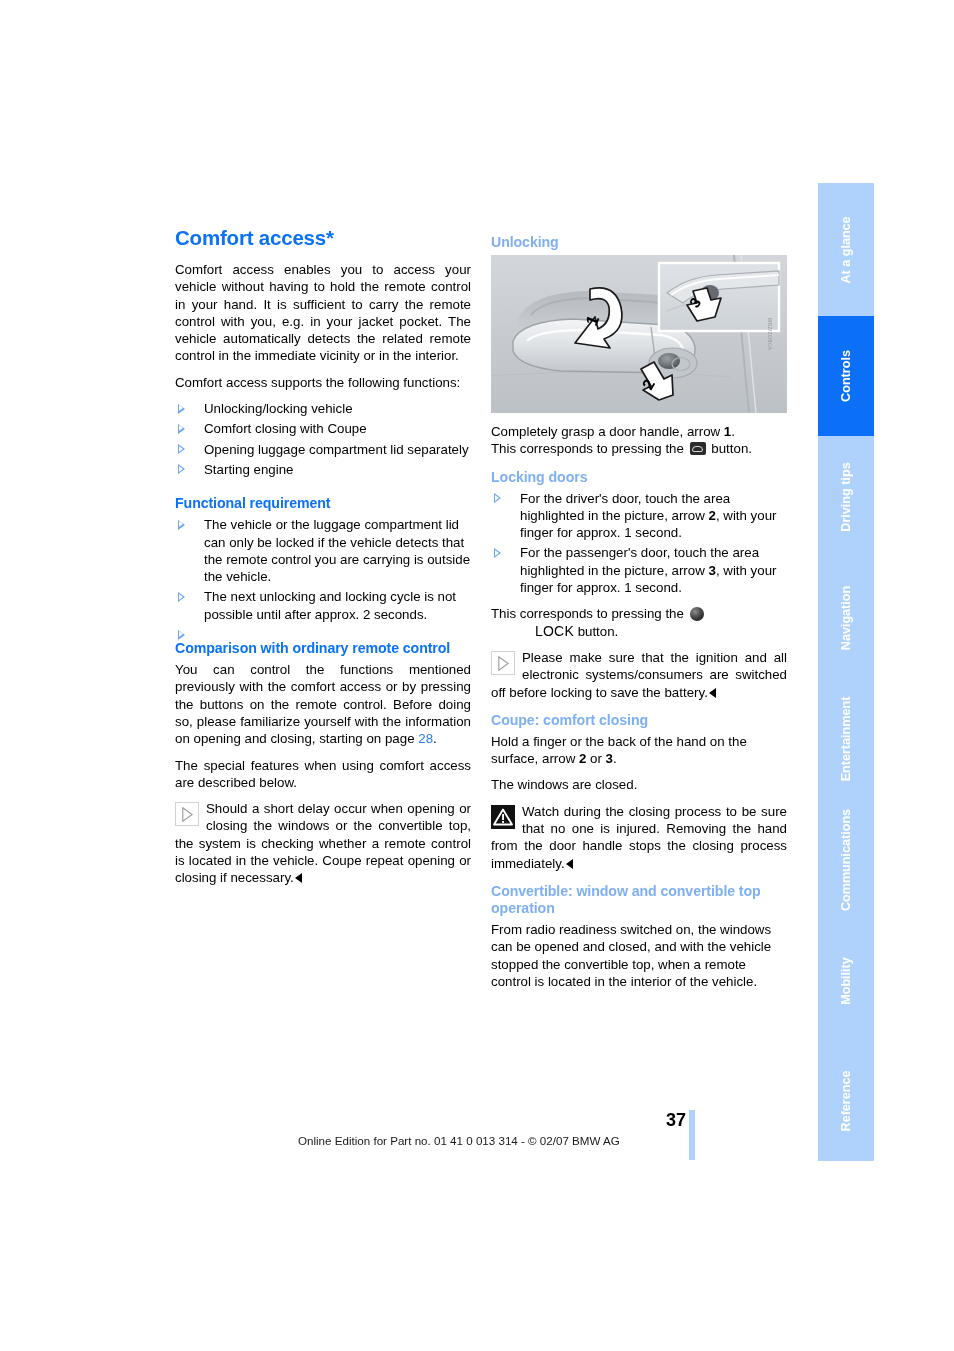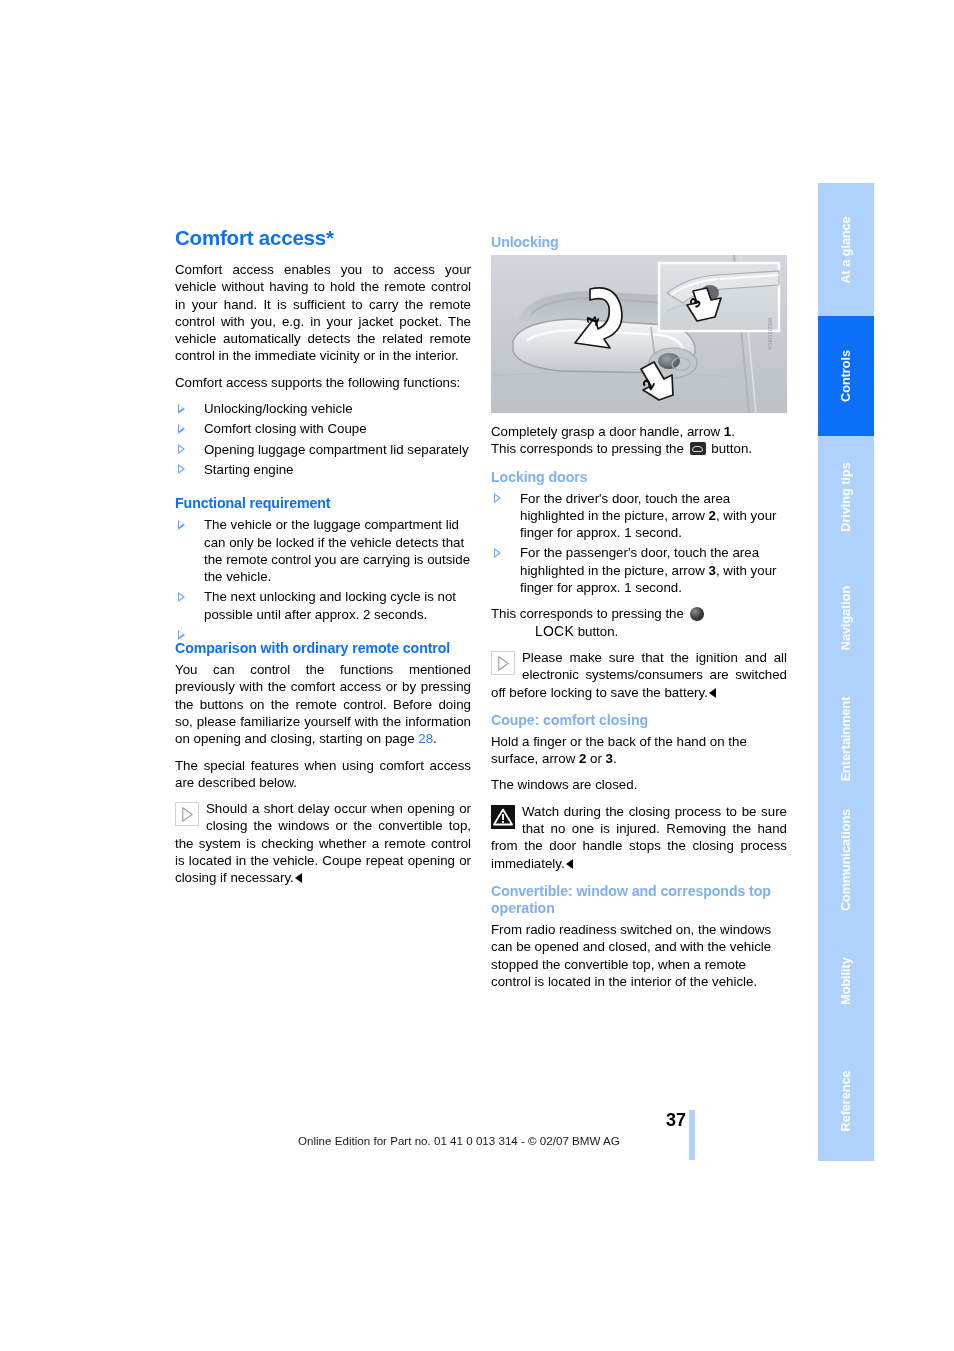--- a/index.html
+++ b/index.html
@@ -436,21 +436,21 @@
       <span class="icon-warn">
         <svg class="wtri" viewBox="0 0 20 18">
           <polygon points="10,1.5 19,16.5 1,16.5" fill="none" stroke="#ffffff" stroke-width="1.8" stroke-linejoin="round"></polygon>
           <rect x="9.1" y="6" width="1.9" height="6" fill="#ffffff"></rect>
           <rect x="9.1" y="13" width="1.9" height="1.9" fill="#ffffff"></rect>
         </svg>
       </span>
       <span>Watch during the closing process to be sure that no one is injured. Removing the hand from the door handle stops the closing process immediately.</span><span class="endmark"></span>
     </div>
 
-    <h2 class="sub lite">Convertible: window and corresponds top operation</h2>
+    <h2 class="sub lite">Convertible: window and convertible top operation</h2>
 
     <p class="para nojust">From radio readiness switched on, the windows can be opened and closed, and with the vehicle stopped the convertible top, when a remote control is located in the interior of the vehicle.</p>
 
   </div>
 
   <div class="rail">
     <div class="tab" style="height: 133px;">
       <span class="tab-label">At a glance</span>
     </div>
     <div class="tab active" style="height: 120px;">

